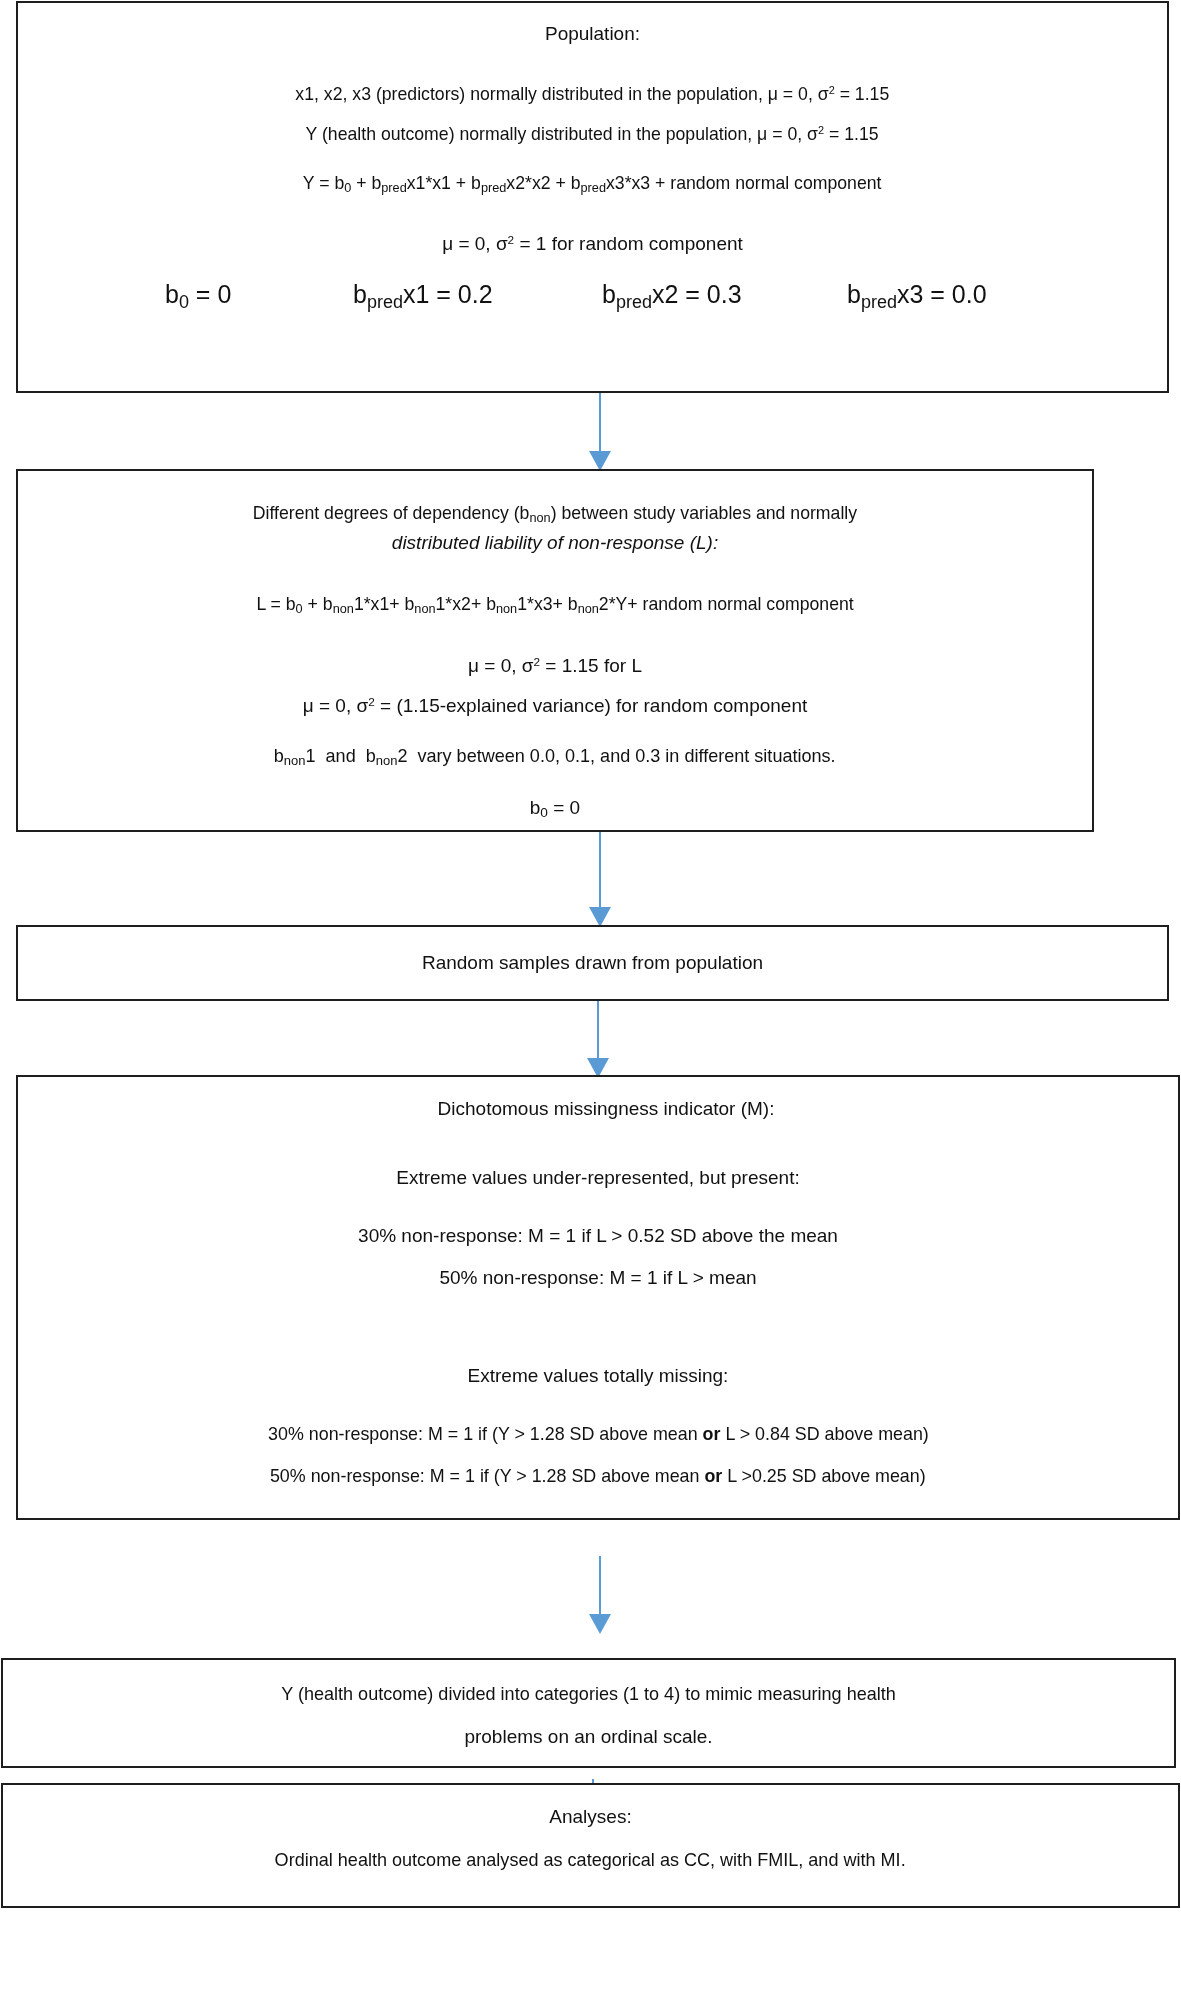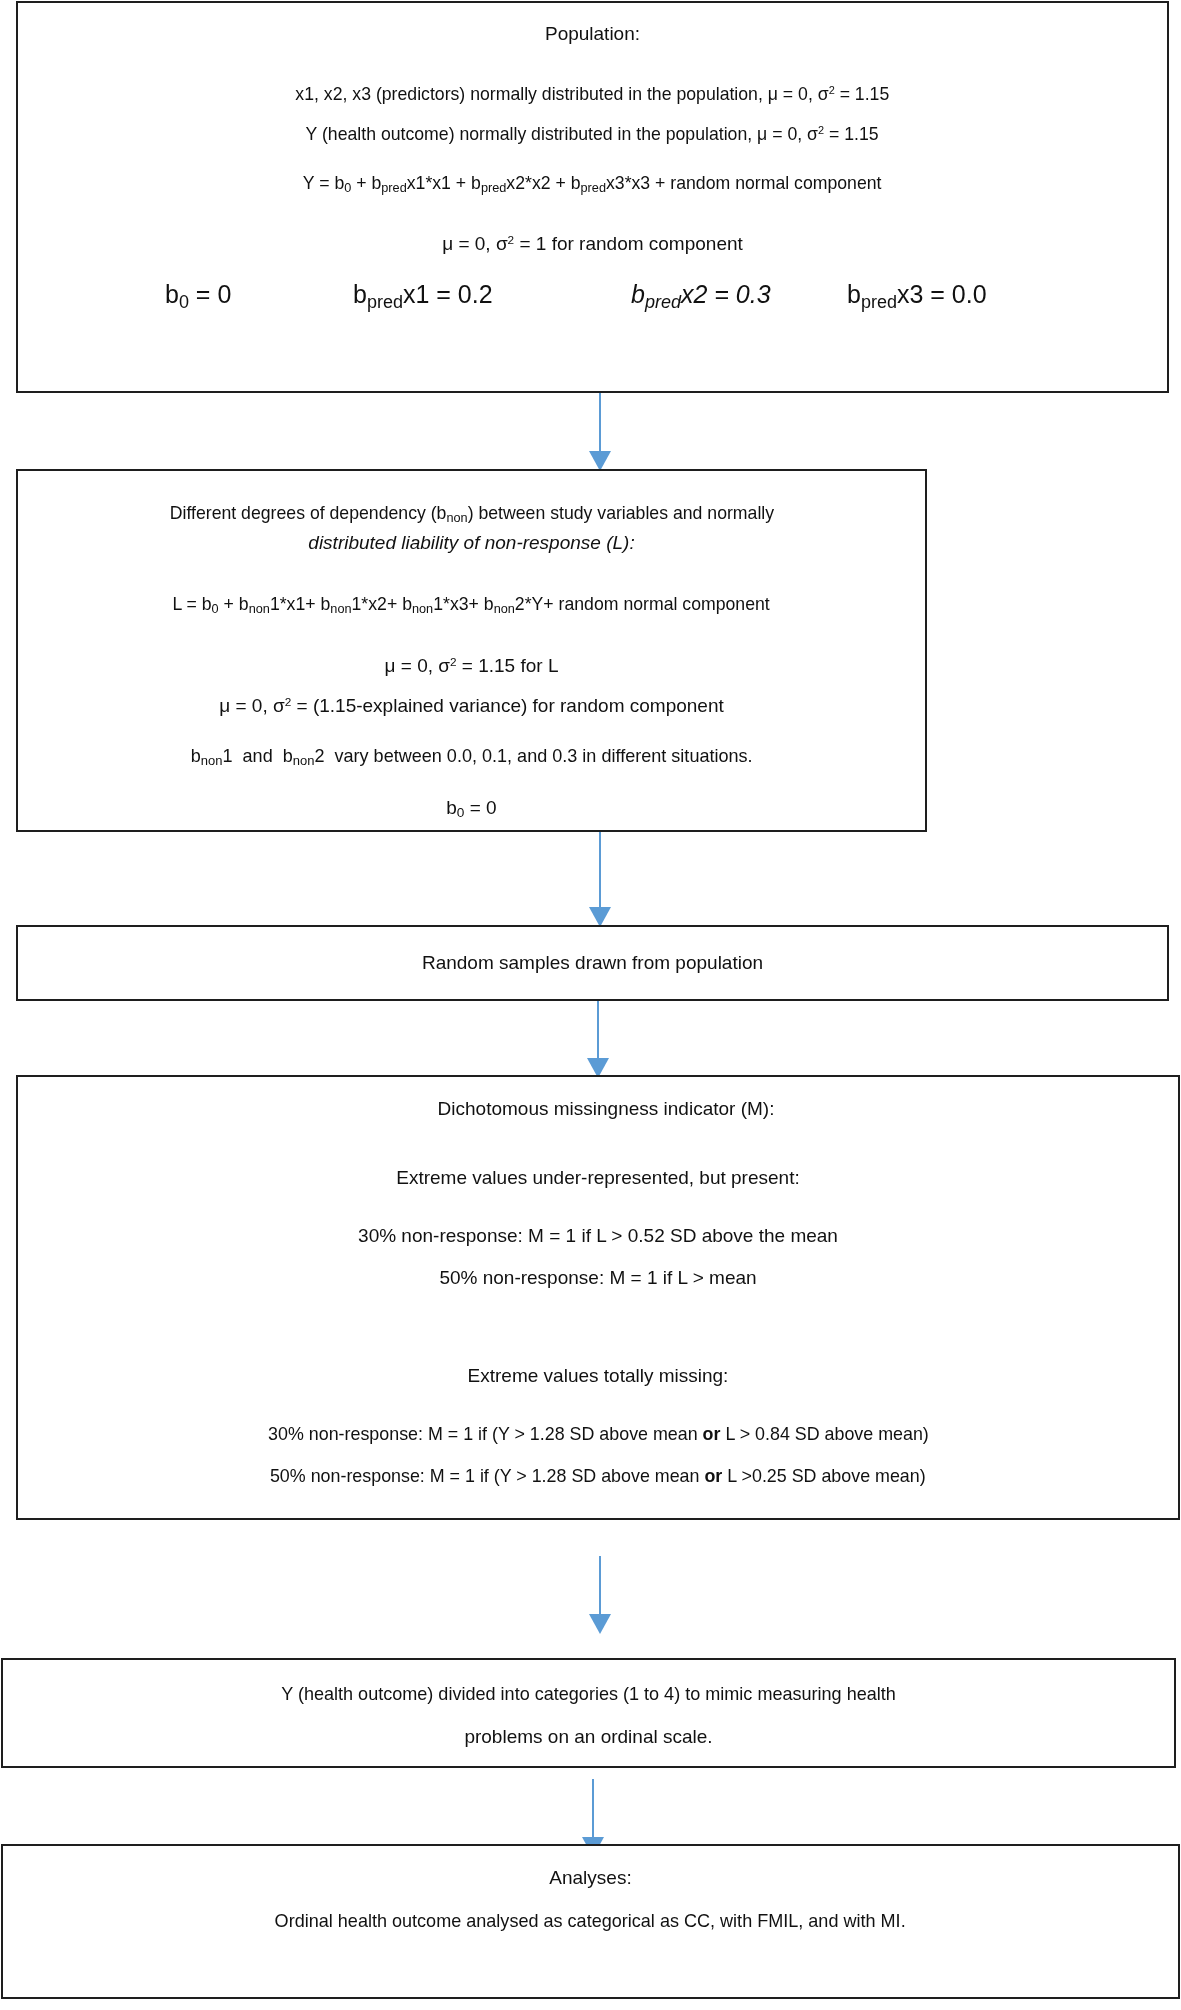--- a/index.html
+++ b/index.html
@@ -30,27 +30,27 @@
     <span class="inner" style="transform:scaleX(0.93)"><span>Y (health outcome) normally distributed in the population, μ = 0, σ</span><sup>2</sup><span> = 1.15</span></span>
   </div>
   <div class="line" style="top:165px;">
     <span class="inner" style="transform:scaleX(0.93)"><span>Y = b</span><sub>0</sub><span> + b</span><sub>pred</sub><span>x1*x1 + b</span><sub>pred</sub><span>x2*x2 + b</span><sub>pred</sub><span>x3*x3 + random normal component</span></span>
   </div>
   <div class="line" style="top:226px;">
     <span class="inner"><span>μ = 0, σ</span><sup>2</sup><span> = 1 for random component</span></span>
   </div>
   <div class="coef" style="left:147px; top:276px;"><span>b</span><sub>0</sub><span> = 0</span></div>
   <div class="coef" style="left:335px; top:276px;"><span>b</span><sub>pred</sub><span>x1 = 0.2</span></div>
-  <div class="coef" style="left:613px; top:276px;font-style:italic;"><span>b</span><sub>pred</sub><span>x2 = 0.3</span></div>
+  <div class="coef" style="left:584px; top:276px;"><span>b</span><sub>pred</sub><span>x2 = 0.3</span></div>
   <div class="coef" style="left:829px; top:276px;"><span>b</span><sub>pred</sub><span>x3 = 0.0</span></div>
 </div>
 
 <div class="arrow" style="left:599px; top:393px; height:76px;"></div>
 
-<div class="box" style="left:16px; top:469px; width:911px; height:363px;">
+<div class="box" style="left:16px; top:469px; width:1078px; height:363px;">
   <div class="line" style="top:27px;">
     <span class="inner" style="transform:scaleX(0.93)"><span>Different degrees of dependency (b</span><sub>non</sub><span>) between study variables and normally</span></span>
   </div>
   <div class="line" style="top:57px;font-style:italic;"><span class="inner">distributed liability of non-response (L):</span></div>
   <div class="line" style="top:118px;">
     <span class="inner" style="transform:scaleX(0.93)"><span>L = b</span><sub>0</sub><span> + b</span><sub>non</sub><span>1*x1+ b</span><sub>non</sub><span>1*x2+ b</span><sub>non</sub><span>1*x3+ b</span><sub>non</sub><span>2*Y+ random normal component</span></span>
   </div>
   <div class="line" style="top:180px;">
     <span class="inner"><span>μ = 0, σ</span><sup>2</sup><span> = 1.15 for L</span></span>
   </div>
@@ -91,18 +91,18 @@
 
 <div class="box" style="left:1px; top:1658px; width:1175px; height:110px;">
   <div class="line" style="top:19px;">
     <span class="inner" style="transform:scaleX(0.95)">Y (health outcome) divided into categories (1 to 4) to mimic measuring health</span>
   </div>
   <div class="line" style="top:62px;"><span class="inner">problems on an ordinal scale.</span></div>
 </div>
 
 <div class="arrow" style="left:592px; top:1779px; height:76px;"></div>
 
-<div class="box" style="left:1px; top:1844px; width:1179px; height:155px;">
+<div class="box" style="left:1px; top:1783px; width:1179px; height:125px;">
   <div class="line" style="top:17px;"><span class="inner">Analyses:</span></div>
   <div class="line" style="top:60px;">
     <span class="inner" style="transform:scaleX(0.95)">Ordinal health outcome analysed as categorical as CC, with FMIL, and with MI.</span>
   </div>
 </div>
 
 </body></html>

